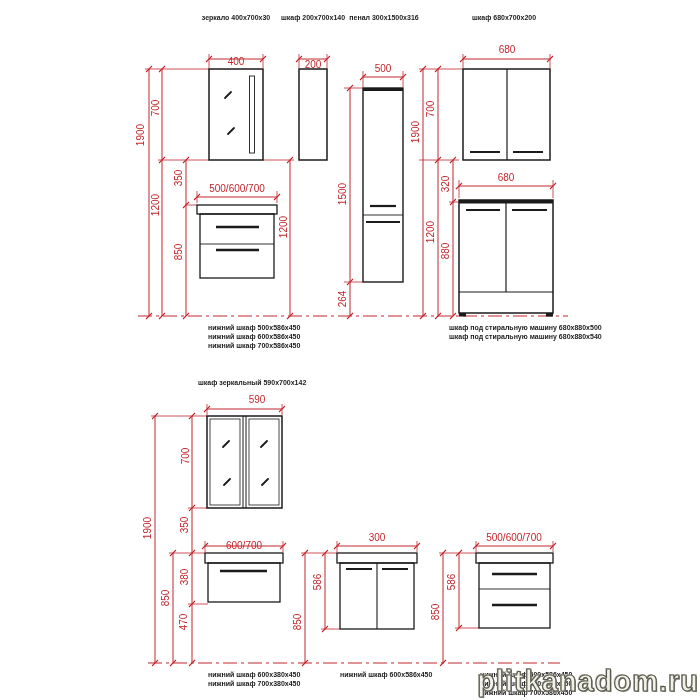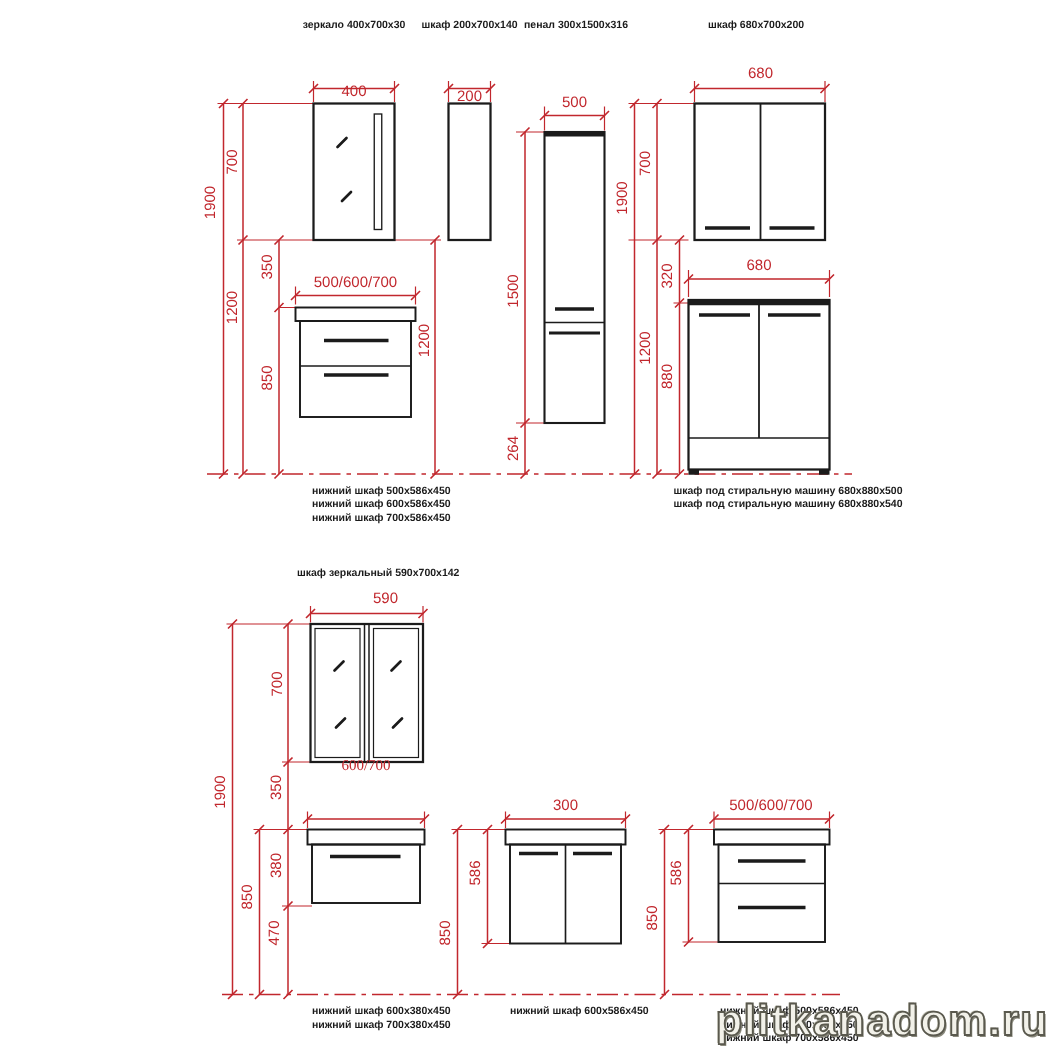--- a/index.html
+++ b/index.html
@@ -165,21 +165,21 @@
       <span class="lbl rot" style="left: 179px; top: 252px;">850</span>
       <span class="lbl rot" style="left: 284px; top: 227px;">1200</span>
       <span class="lbl rot" style="left: 343px; top: 194px;">1500</span>
       <span class="lbl rot" style="left: 343px; top: 299px;">264</span>
       <span class="lbl rot" style="left: 416px; top: 132px;">1900</span>
       <span class="lbl rot" style="left: 431px; top: 109px;">700</span>
       <span class="lbl rot" style="left: 431px; top: 232px;">1200</span>
       <span class="lbl rot" style="left: 446px; top: 184px;">320</span>
       <span class="lbl rot" style="left: 446px; top: 251px;">880</span>
       <span class="lbl" style="left: 245px; top: 400px; padding-left: 24px;">590</span>
-      <span class="lbl" style="left: 244px; top: 511px; font-family: Liberation Serif, serif;">600/700</span>
+      <span class="lbl" style="left: 244px; top: 546px;">600/700</span>
       <span class="lbl" style="left: 377px; top: 538px;">300</span>
       <span class="lbl" style="left: 514px; top: 538px;">500/600/700</span>
       <span class="lbl rot" style="left: 148px; top: 528px;">1900</span>
       <span class="lbl rot" style="left: 186px; top: 456px;">700</span>
       <span class="lbl rot" style="left: 185px; top: 525px;">350</span>
       <span class="lbl rot" style="left: 185px; top: 577px;">380</span>
       <span class="lbl rot" style="left: 184px; top: 622px;">470</span>
       <span class="lbl rot" style="left: 166px; top: 598px;">850</span>
       <span class="lbl rot" style="left: 318px; top: 582px;">586</span>
       <span class="lbl rot" style="left: 298px; top: 622px;">850</span>

